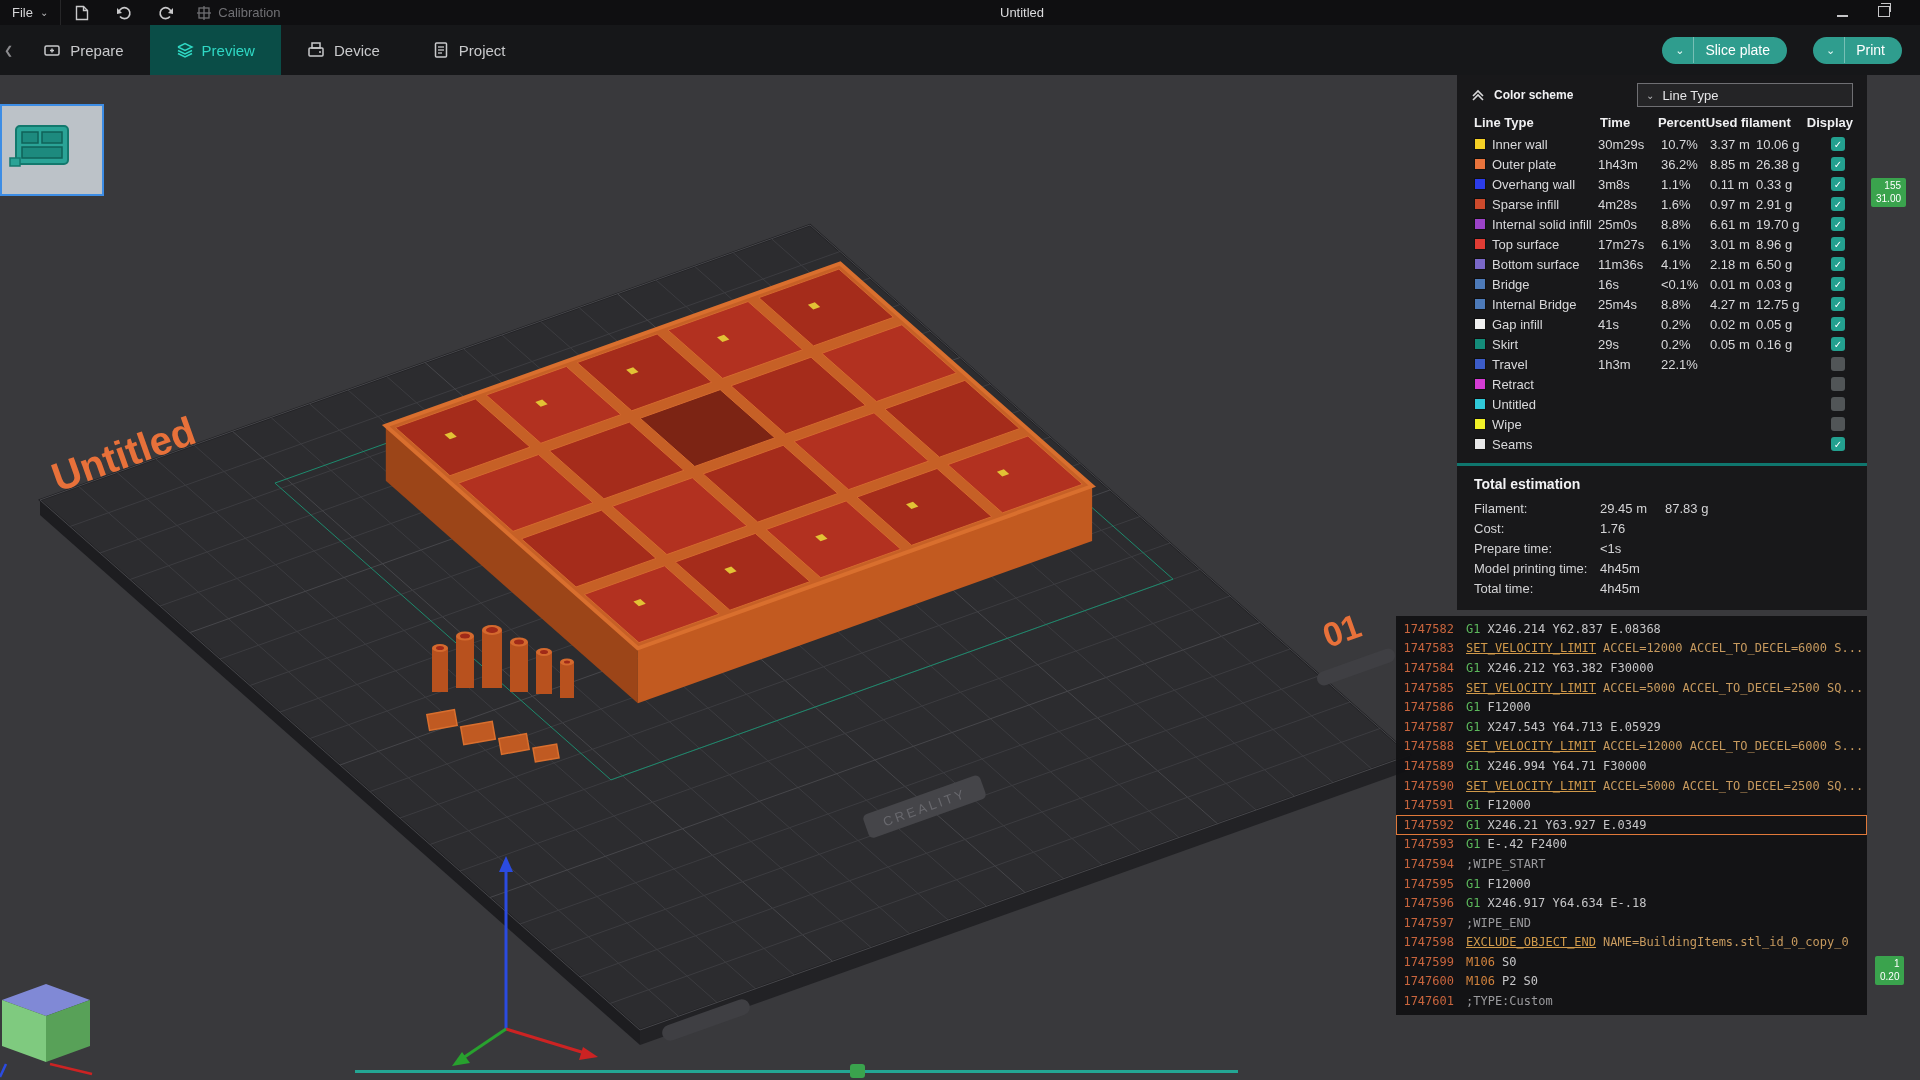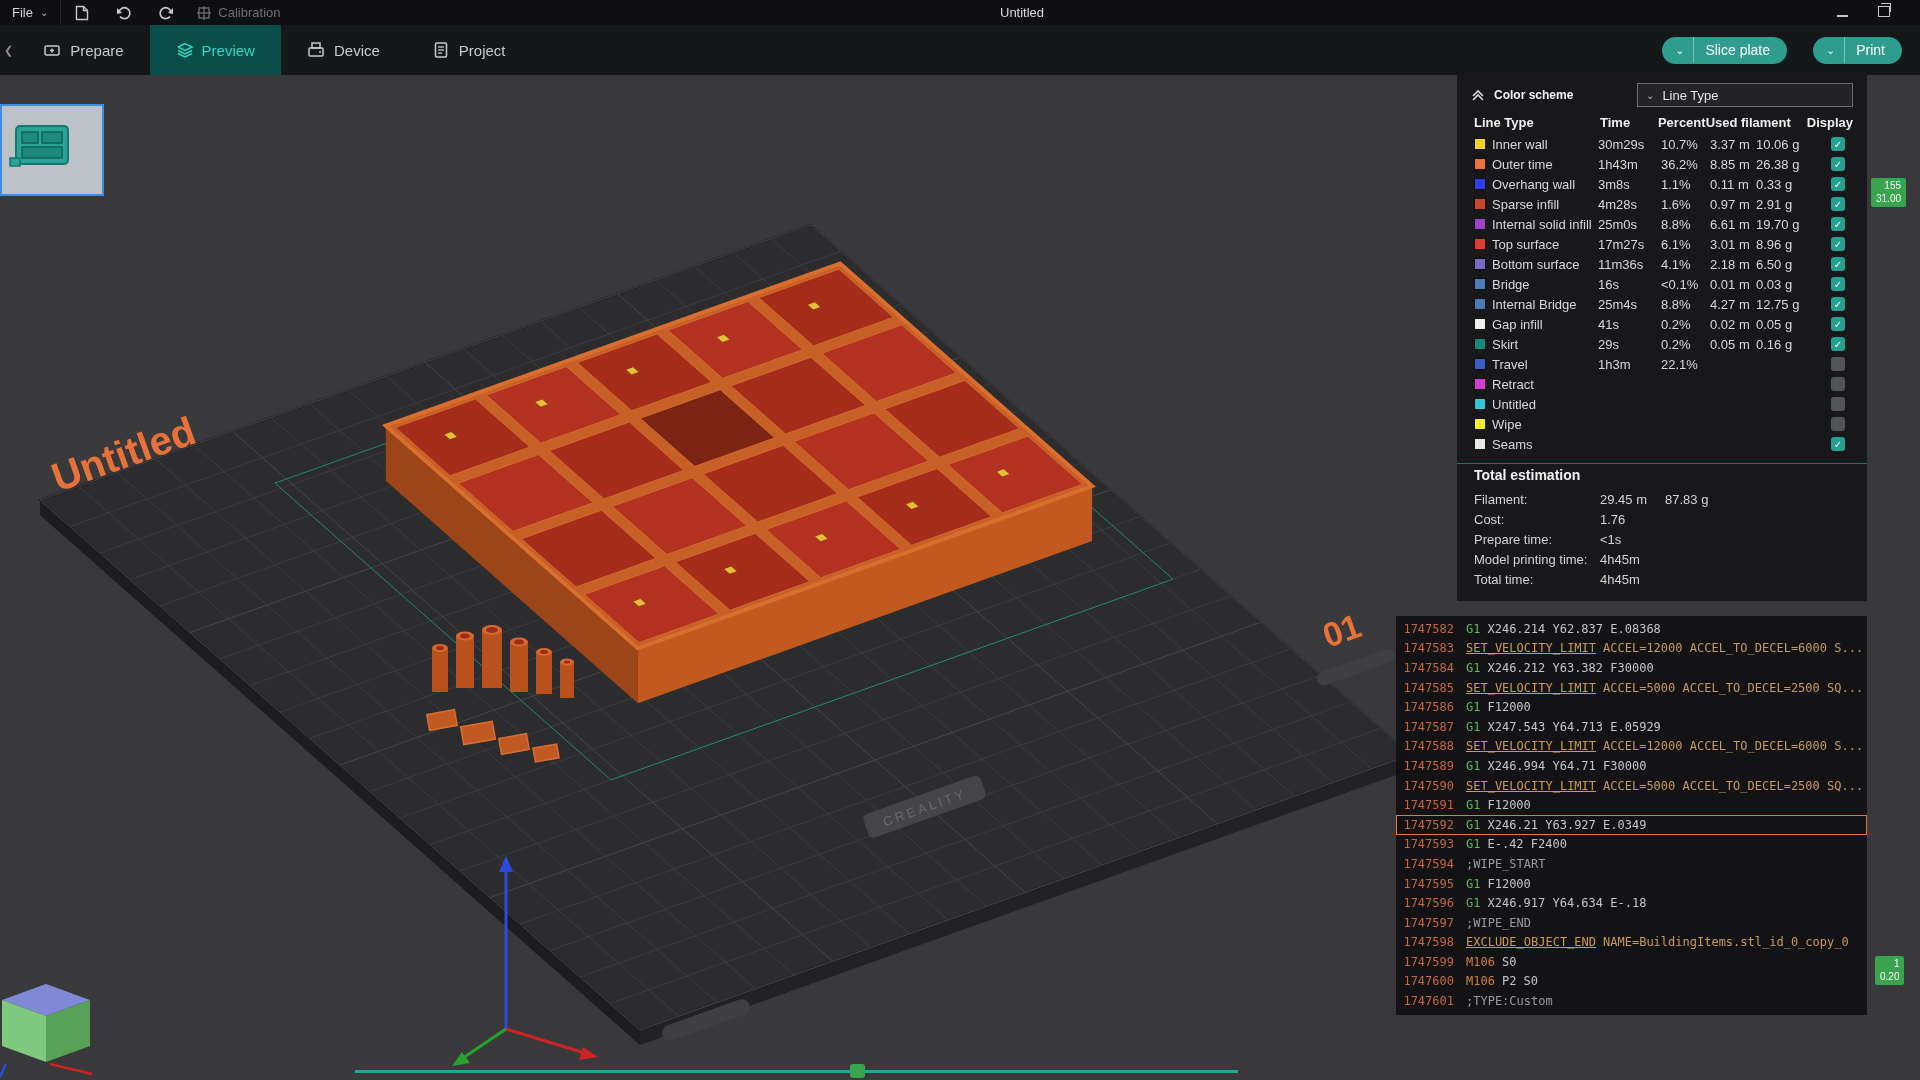--- a/index.html
+++ b/index.html
@@ -54,21 +54,21 @@
   .lt-row{display:flex;align-items:center;height:20px;padding-left:17px;color:#d9d9db;}
   .lt-swatch{width:12px;height:12px;margin-right:6px;border:1px solid #111;box-sizing:border-box;flex:none;}
   .lt-label{width:106px;white-space:nowrap;overflow:hidden;}
   .lt-time{width:63px;}
   .lt-pct{width:49px;}
   .lt-m{width:46px;}
   .lt-g{width:64px;}
   .lt-check{margin-left:auto;margin-right:22px;width:14px;height:14px;border-radius:3px;background:#515557;
     display:flex;align-items:center;justify-content:center;font-size:10px;color:transparent;flex:none;}
   .lt-check.checked{background:#23a08f;color:#fff;}
-  .cp-total{border-top:1px solid #0f766e;margin-top:9px;}
+  .cp-total{border-top:3px solid #0f766e;margin-top:9px;padding-top:7px;}
   .cp-total-title{font-weight:bold;font-size:14px;color:#f2f2f4;padding:3px 0 6px 17px;}
   .te-row{display:flex;align-items:center;height:20px;padding-left:17px;color:#d4d4d6;}
   .te-label{width:126px;}
   .te-val{width:65px;}
   
   .gcode-panel{position:absolute;left:1396px;top:616px;width:471px;height:399px;background:rgba(17,17,19,.95);
     z-index:20;font-family:"DejaVu Sans Mono",monospace;font-size:12px;overflow:hidden;padding-top:3px;box-sizing:border-box;}
   .gcode-line{display:flex;align-items:center;height:19.6px;white-space:nowrap;}
   .gc-num{width:58px;flex:none;text-align:right;color:#c9653d;margin-right:12px;}
   .gc-cmd{margin-right:7px;}
@@ -370,21 +370,21 @@
         <span class="lt-swatch" style="background: rgb(245, 208, 37);"></span>
         <span class="lt-label">Inner wall</span>
         <span class="lt-time">30m29s</span>
         <span class="lt-pct">10.7%</span>
         <span class="lt-m">3.37 m</span>
         <span class="lt-g">10.06 g</span>
         <span class="lt-check checked">✓</span>
       </div>
       <div class="lt-row">
         <span class="lt-swatch" style="background: rgb(232, 115, 60);"></span>
-        <span class="lt-label">Outer time</span>
+        <span class="lt-label">Outer plate</span>
         <span class="lt-time">1h43m</span>
         <span class="lt-pct">36.2%</span>
         <span class="lt-m">8.85 m</span>
         <span class="lt-g">26.38 g</span>
         <span class="lt-check checked">✓</span>
       </div>
       <div class="lt-row">
         <span class="lt-swatch" style="background: rgb(44, 60, 232);"></span>
         <span class="lt-label">Overhang wall</span>
         <span class="lt-time">3m8s</span>

